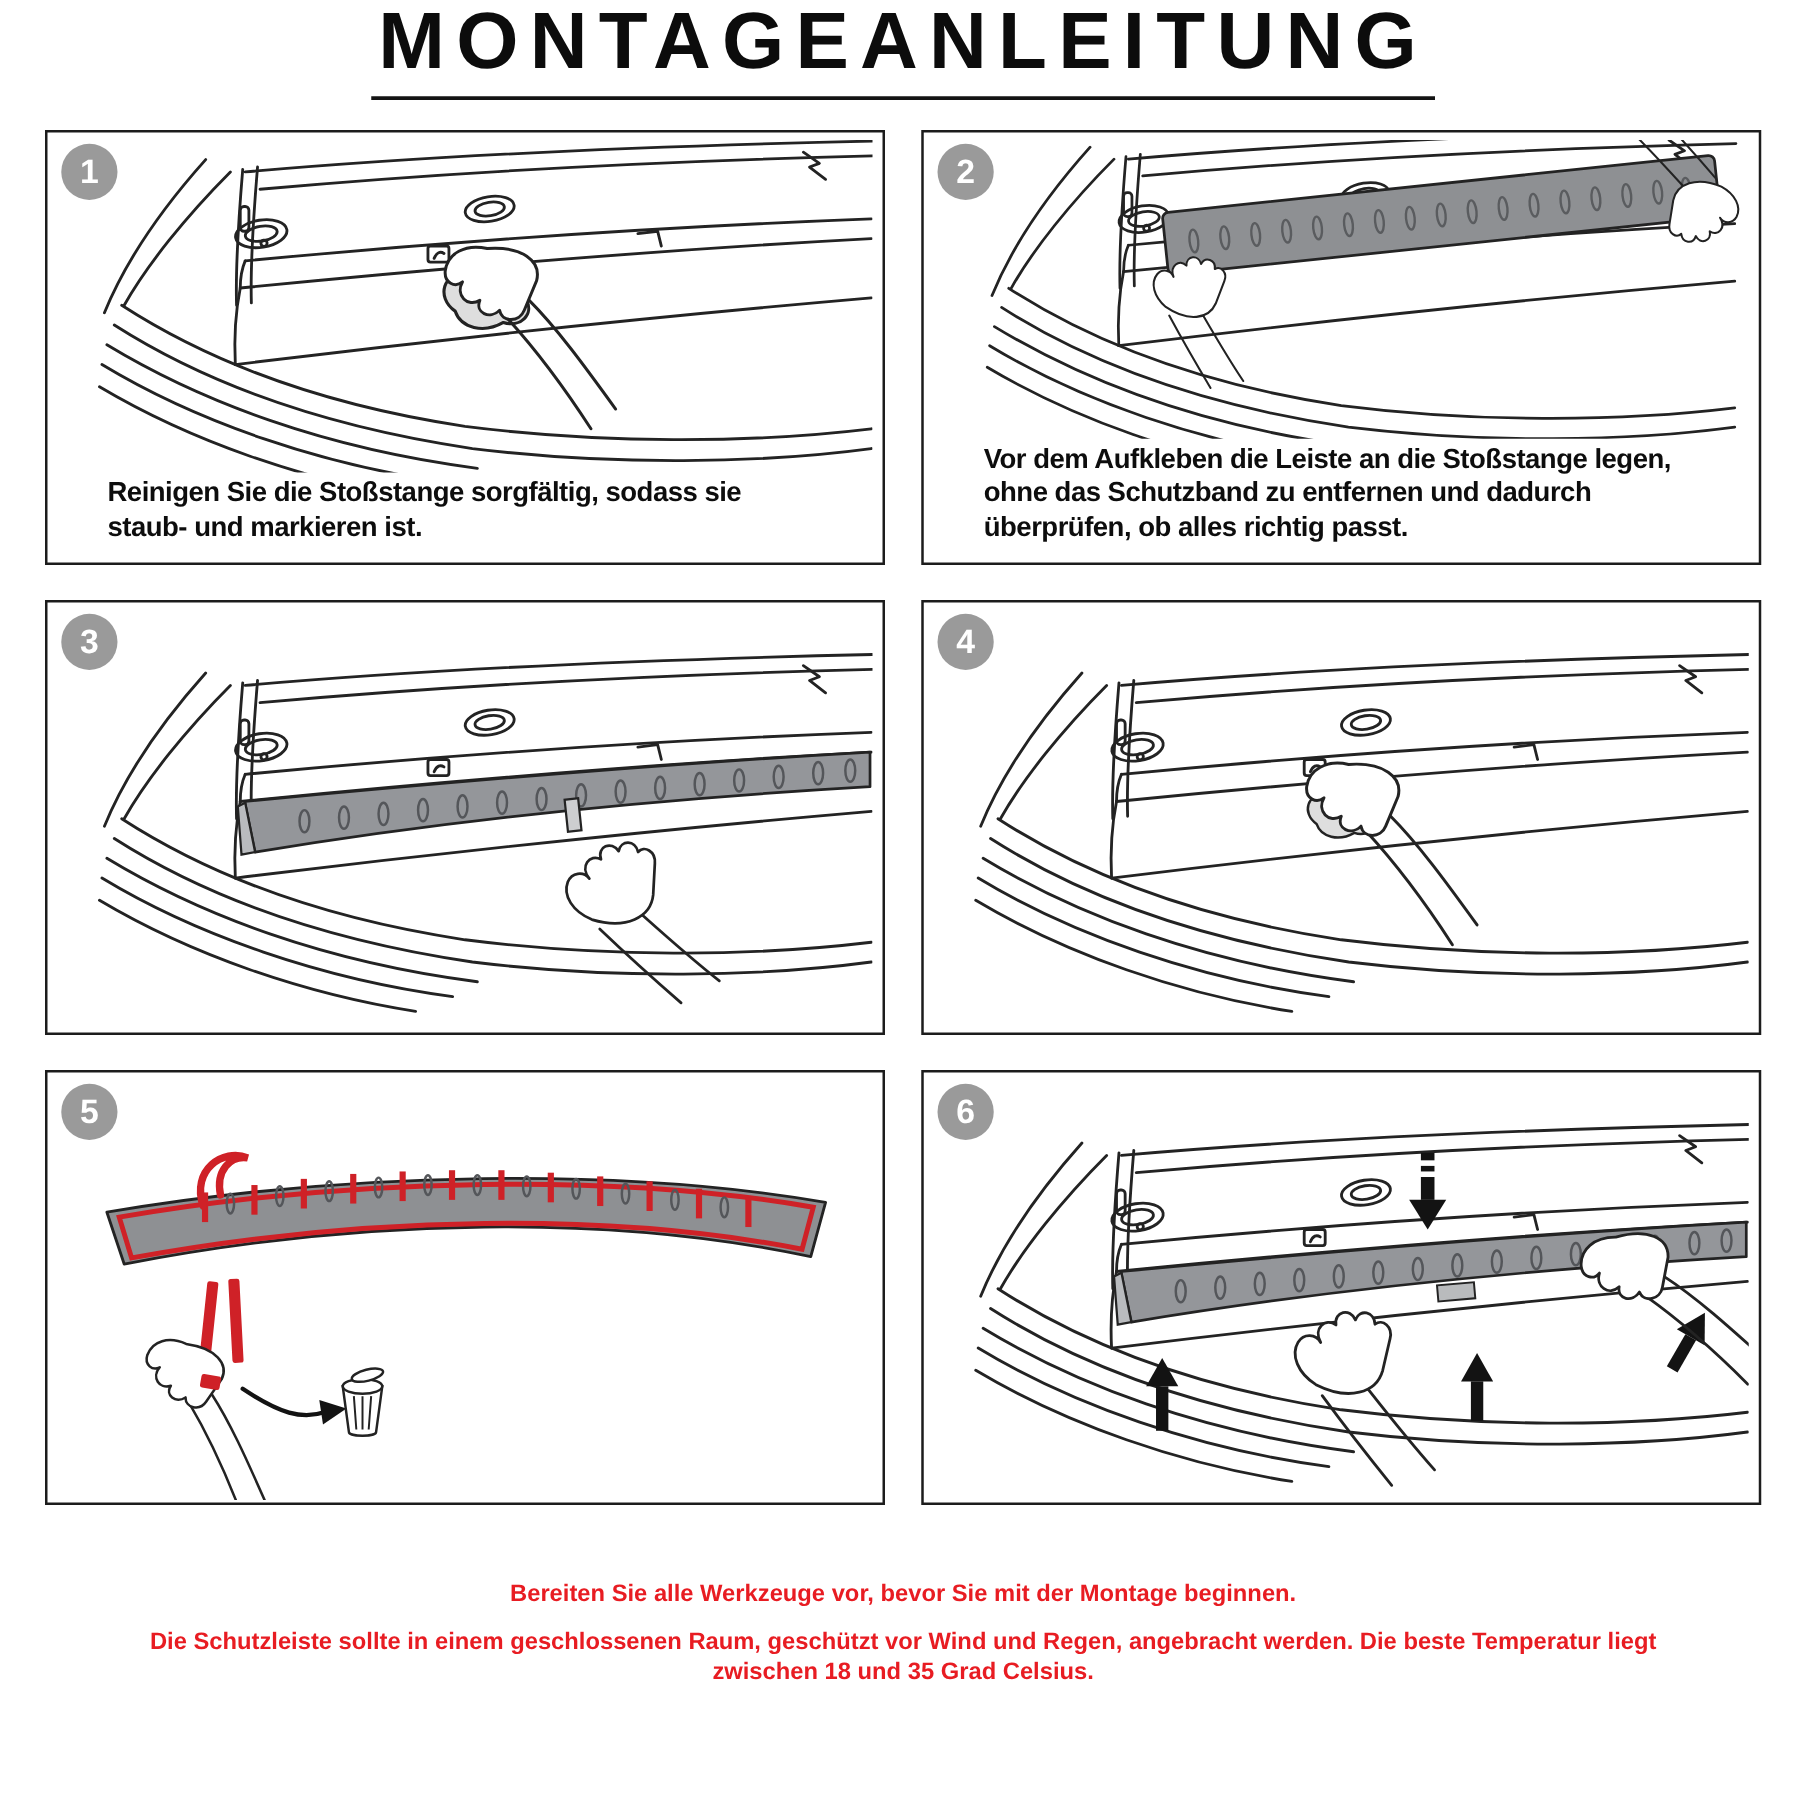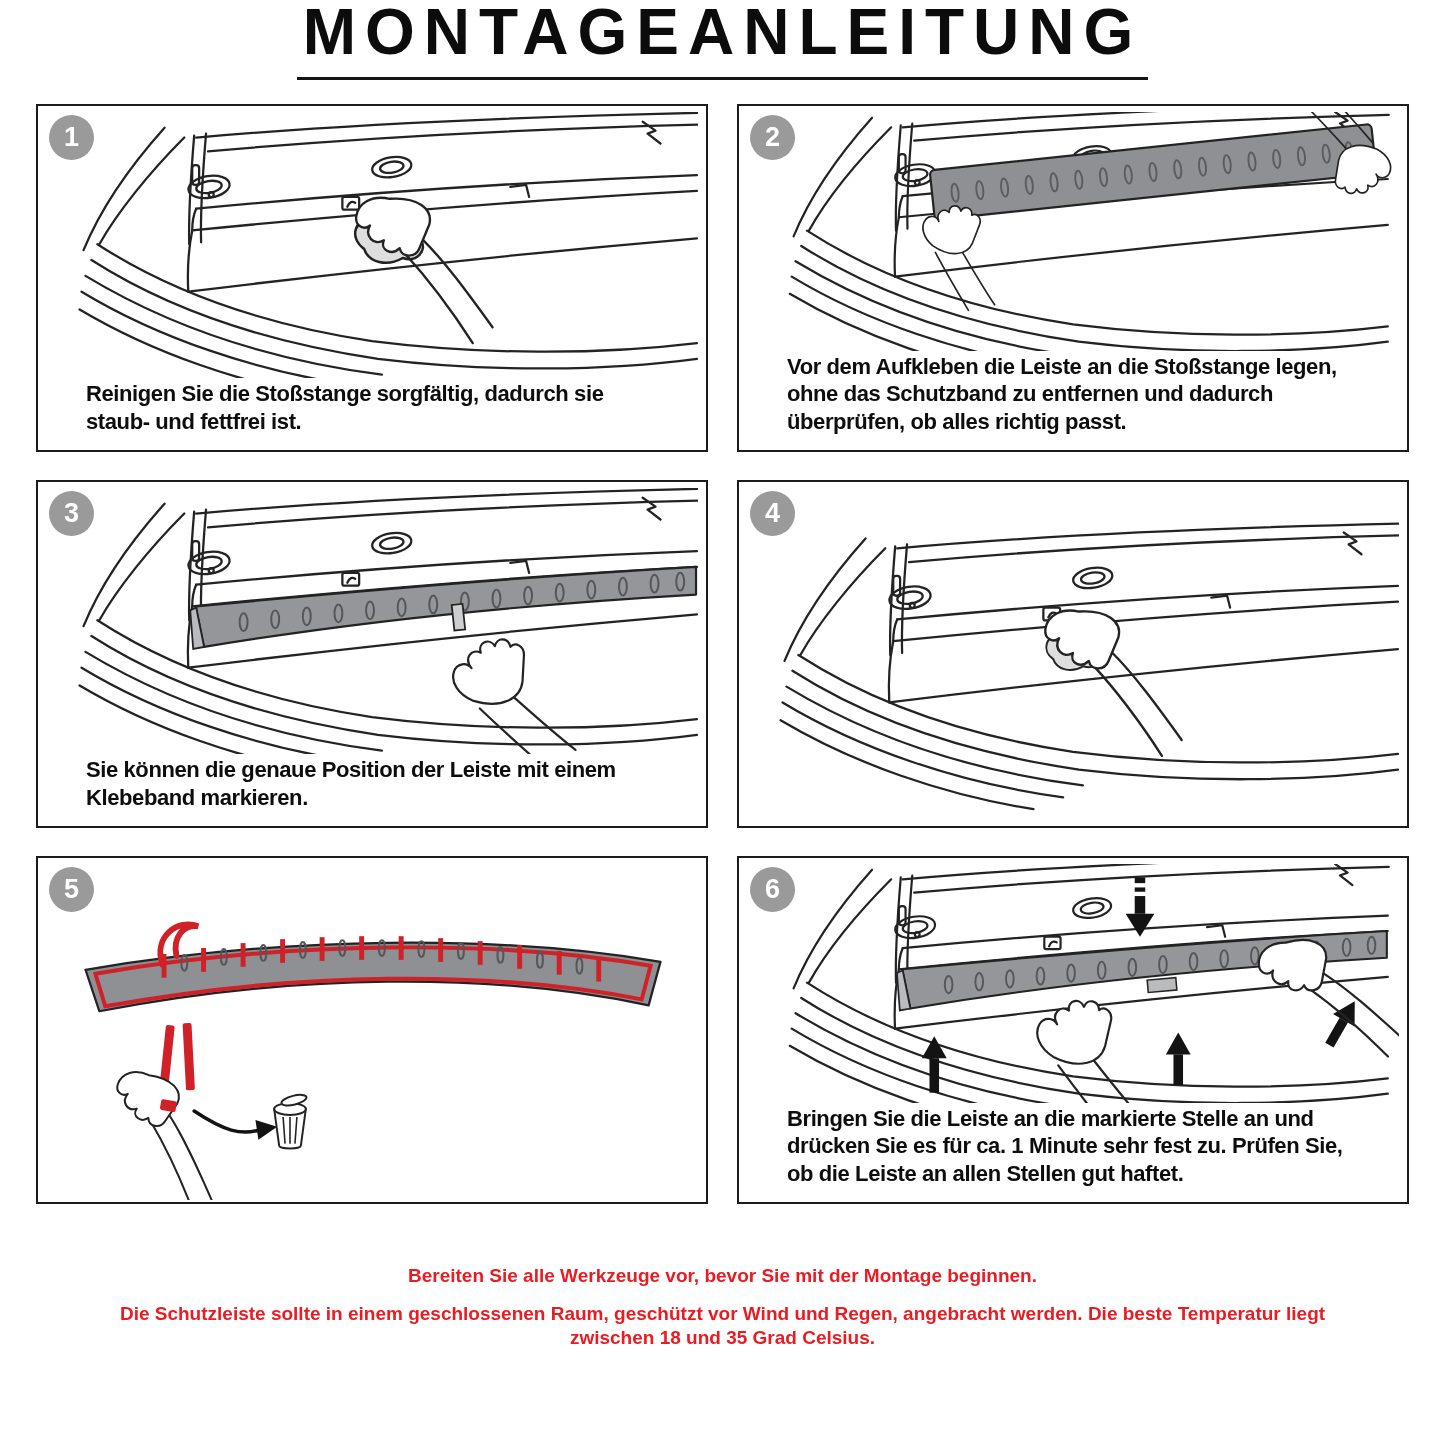--- a/index.html
+++ b/index.html
@@ -164,21 +164,21 @@
 
   <div class="panel">
     <div class="badge">1</div>
     <div class="illo">
       <svg viewBox="0 0 660 250" preserveAspectRatio="xMidYMid meet">
         <use href="#art-bumper"></use>
         <use href="#art-cloth" transform="translate(322,108) scale(1.15)"></use>
         <use href="#art-hand-grip" transform="translate(352,98)"></use>
       </svg>
     </div>
-    <div class="caption">Reinigen Sie die Stoßstange sorgfältig, dadurch sie staub- und fettfrei ist.</div>
+    <div class="caption">Reinigen Sie die Stoßstange sorgfältig, sodass sie staub- und markieren ist.</div>
   </div>
 
   <div class="panel">
     <div class="badge">2</div>
     <div class="illo">
       <svg viewBox="0 0 660 250" preserveAspectRatio="xMidYMid meet">
         <use href="#art-bumper"></use>
         <g transform="rotate(-6 420 66)">
           <rect x="182" y="36" width="464" height="52" rx="5" fill="#8e9093" stroke="#232323" stroke-width="2.3"></rect>
           <g fill="none" stroke="#5a5c5f" stroke-width="2">
@@ -211,21 +211,20 @@
   <div class="panel">
     <div class="badge">3</div>
     <div class="illo">
       <svg viewBox="0 0 660 250" preserveAspectRatio="xMidYMid meet">
         <use href="#art-bumper"></use>
         <use href="#art-strip-applied"></use>
         <rect x="412" y="108" width="11" height="26" fill="#cdced0" stroke="#232323" stroke-width="1.8" transform="rotate(-6 417 121)"></rect>
         <use href="#art-hand-press" transform="translate(447,172) scale(0.92) rotate(-18)"></use>
       </svg>
     </div>
-    <div class="caption">Sie können die genaue Position der Leiste mit einem Klebeband markieren.</div>
   </div>
 
   <div class="panel">
     <div class="badge">4</div>
     <div class="illo">
       <svg viewBox="0 0 660 250" preserveAspectRatio="xMidYMid meet">
         <use href="#art-bumper"></use>
         <use href="#art-cloth" transform="translate(310,112) scale(0.9)"></use>
         <use href="#art-hand-grip" transform="translate(340,100)"></use>
       </svg>
@@ -307,21 +306,20 @@
             <rect x="435" y="199" width="10" height="32"></rect>
           <g transform="rotate(30 612 165)">
             <polygon points="612,140 599,163 625,163"></polygon>
               <rect x="607" y="163" width="10" height="30"></rect>
           </g>
         </g>
         <use href="#art-hand-press" transform="translate(330,170) scale(0.95) rotate(-8)"></use>
         <use href="#art-hand-grip" transform="translate(560,100) scale(0.95) rotate(-12)"></use>
       </svg>
     </div>
-    <div class="caption">Bringen Sie die Leiste an die markierte Stelle an und drücken Sie es für ca. 1 Minute sehr fest zu. Prüfen Sie, ob die Leiste an allen Stellen gut haftet.</div>
   </div>
 
 </div>
 
 <div class="footer">
   <p class="footer-line1">Bereiten Sie alle Werkzeuge vor, bevor Sie mit der Montage beginnen.</p>
   <p class="footer-line2">Die Schutzleiste sollte in einem geschlossenen Raum, geschützt vor Wind und Regen, angebracht werden. Die beste Temperatur liegt zwischen 18 und 35 Grad Celsius.</p>
 </div>
 
 </body></html>

